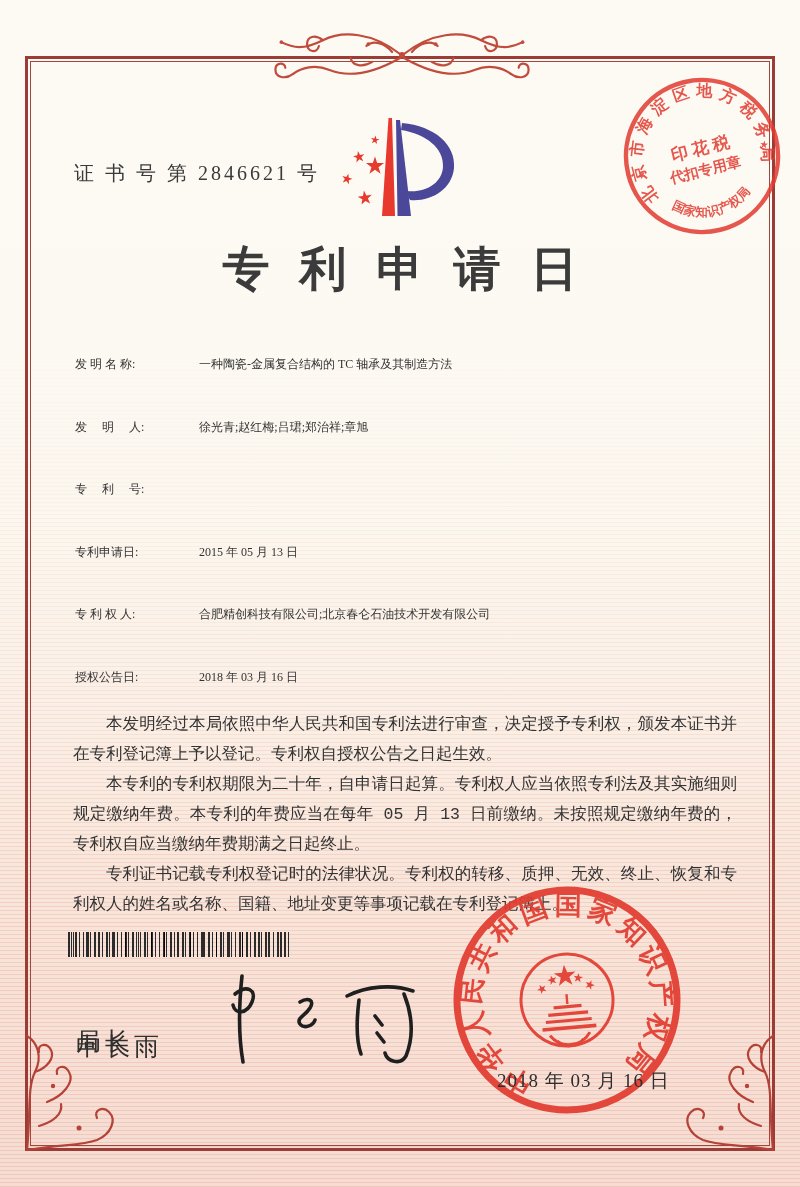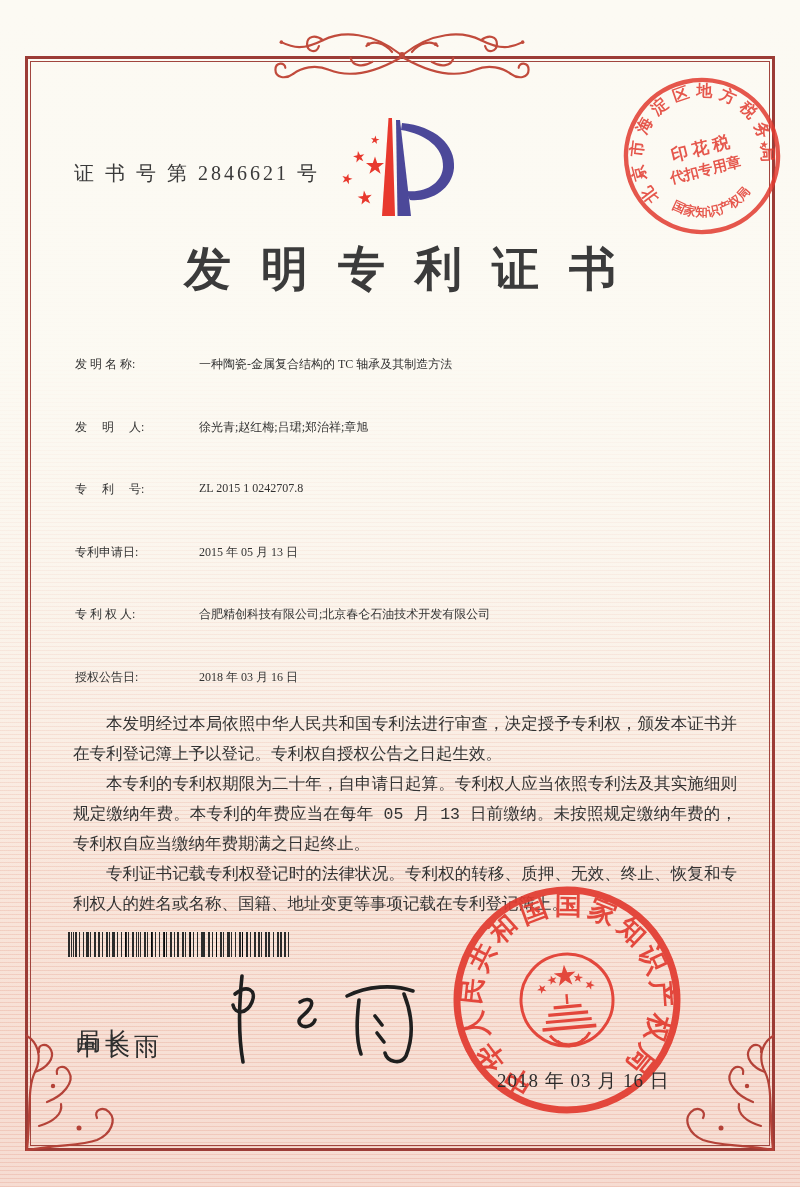--- a/index.html
+++ b/index.html
@@ -127,34 +127,33 @@
       <textPath href="#taxBottomArc" startOffset="0" textLength="88" lengthAdjust="spacing">国家知识产权局</textPath>
     </text>
     <text x="0" y="-2" text-anchor="middle" class="seal-ring-text" font-size="17">印 花 税</text>
     <text x="0" y="19" text-anchor="middle" class="seal-ring-text" font-size="14.5">代扣专用章</text>
     <g fill="#e23b30">
       <use href="#star5" transform="translate(-63,4) scale(0.42) rotate(-20)"></use>
       <use href="#star5" transform="translate(63,4) scale(0.42) rotate(20)"></use>
     </g>
   </svg>
 
-  <div class="title">发明专利证书</div>
+  <div class="title">专利申请日</div>
 
   <div class="fields">
     <div class="field-row">
       <span class="field-label">发 明 名 称:</span>
       <span class="field-value">一种陶瓷-金属复合结构的 TC 轴承及其制造方法</span>
     </div>
     <div class="field-row">
       <span class="field-label">发　 明　 人:</span>
       <span class="field-value">徐光青;赵红梅;吕珺;郑治祥;章旭</span>
     </div>
     <div class="field-row">
       <span class="field-label">专　 利　 号:</span>
-      <span class="field-value">ZL 2015 1 0242707.8</span>
     </div>
     <div class="field-row">
       <span class="field-label">专利申请日:</span>
       <span class="field-value">2015 年 05 月 13 日</span>
     </div>
     <div class="field-row">
       <span class="field-label">专 利 权 人:</span>
       <span class="field-value">合肥精创科技有限公司;北京春仑石油技术开发有限公司</span>
     </div>
     <div class="field-row">

